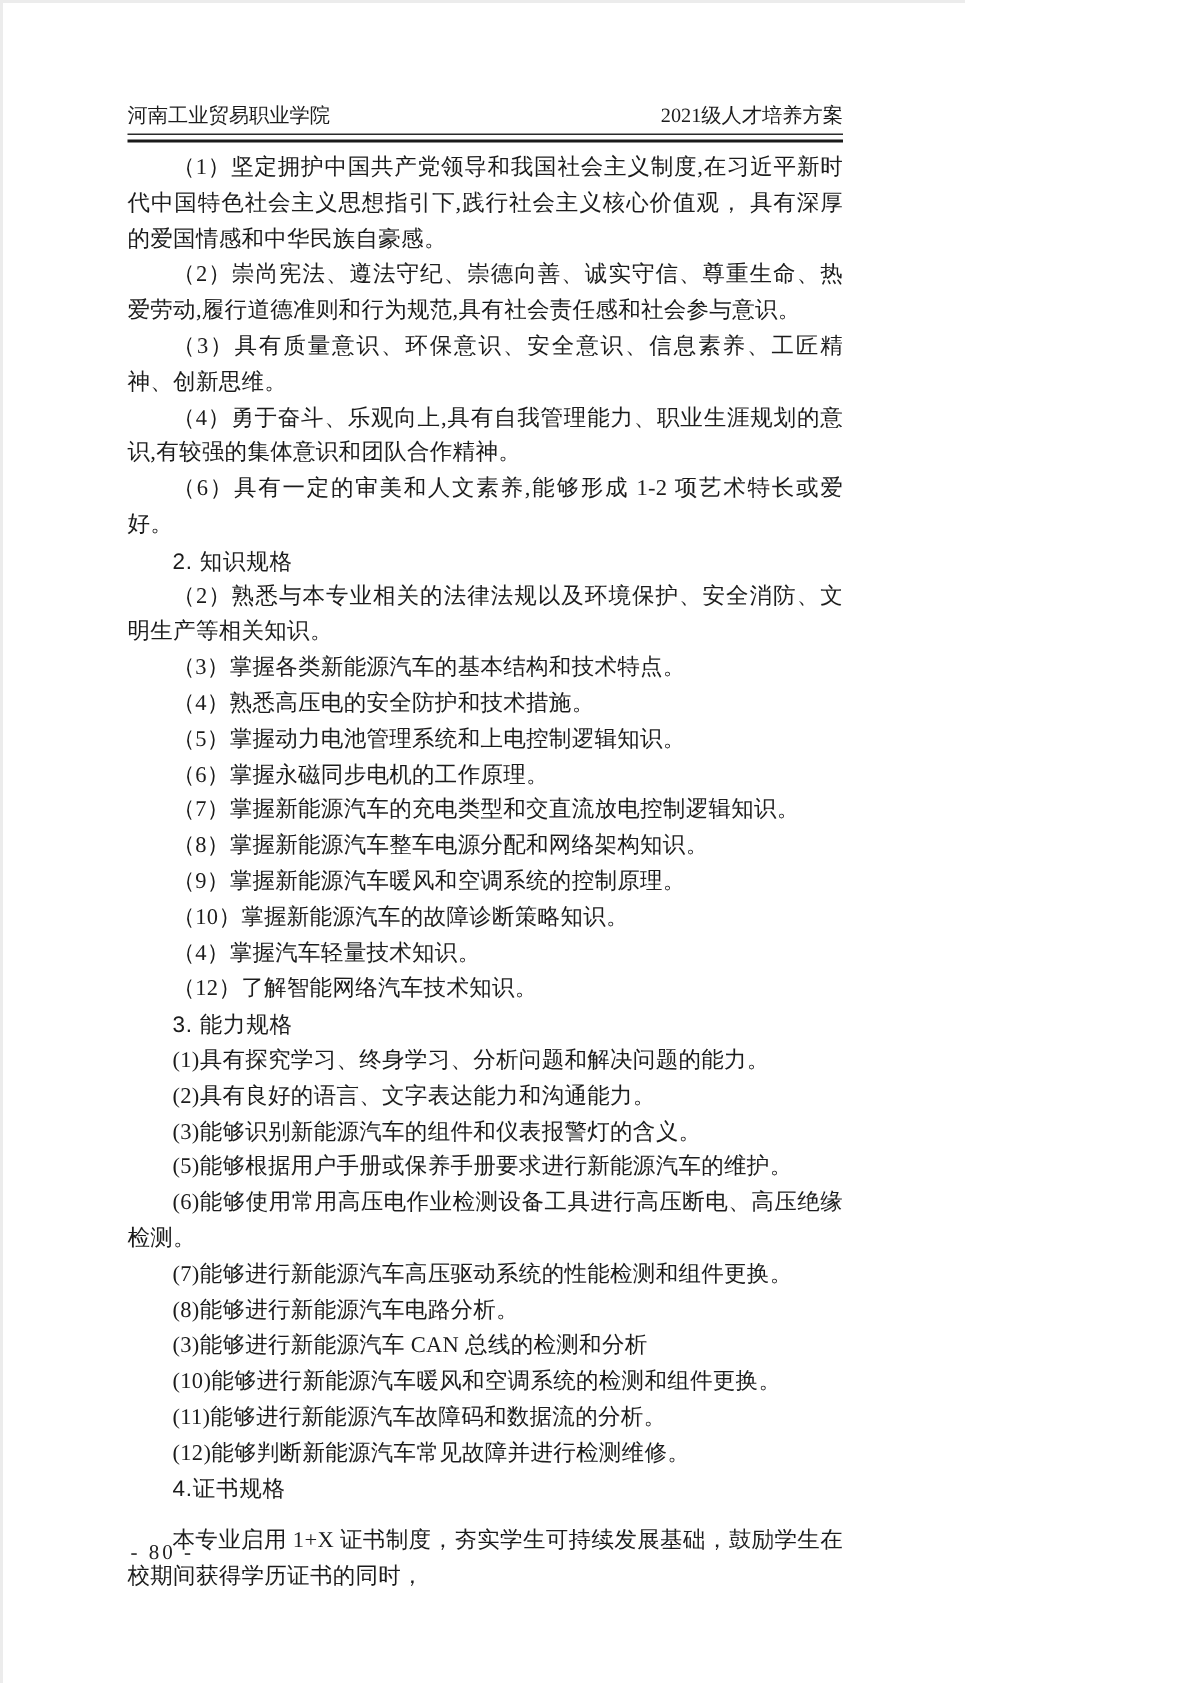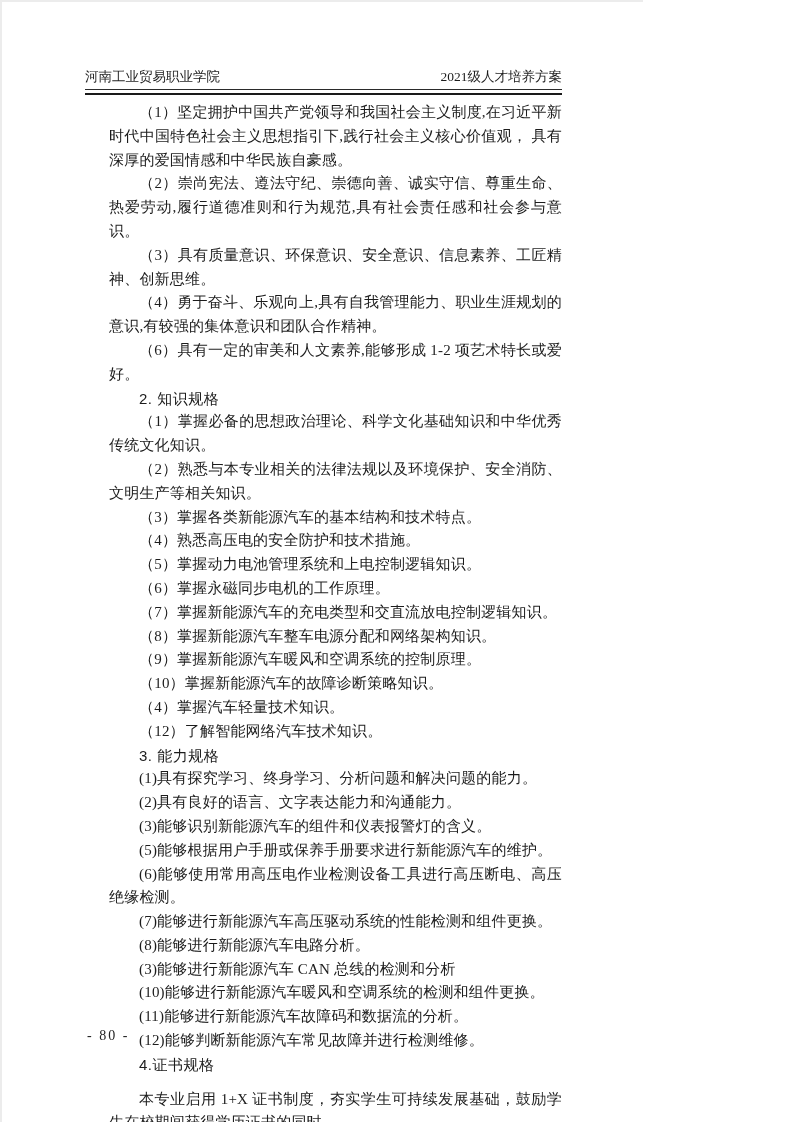--- a/index.html
+++ b/index.html
@@ -44,21 +44,20 @@
     left: 85px;
     right: 81px;
     font-size: 15px;
     line-height: 23.8px;
     letter-spacing: 0.2px;
   }
   .blk {
     text-indent: 2em;
     text-align: justify;
     text-justify: inter-ideograph;
-    margin-left: 24px;
   }
   .blk.heading {
     font-family: "Liberation Sans", "DejaVu Sans", sans-serif;
     font-weight: 400;
     text-align: left;
     letter-spacing: 0.5px;
   }
   .blk.para-gap {
     margin-top: 11px;
   }
@@ -83,21 +82,20 @@
 
   <div class="rule-thick"></div>
 
   <div class="doc-body" id="doc-body">
       <div class="blk">（1）坚定拥护中国共产党领导和我国社会主义制度,在习近平新时代中国特色社会主义思想指引下,践行社会主义核心价值观， 具有深厚的爱国情感和中华民族自豪感。</div>
       <div class="blk">（2）崇尚宪法、遵法守纪、崇德向善、诚实守信、尊重生命、热爱劳动,履行道德准则和行为规范,具有社会责任感和社会参与意识。</div>
       <div class="blk">（3）具有质量意识、环保意识、安全意识、信息素养、工匠精神、创新思维。</div>
       <div class="blk">（4）勇于奋斗、乐观向上,具有自我管理能力、职业生涯规划的意识,有较强的集体意识和团队合作精神。</div>
       <div class="blk">（6）具有一定的审美和人文素养,能够形成 1-2 项艺术特长或爱好。</div>
       <div class="blk heading">2. 知识规格</div>
-      <div class="blk">（1）掌握必备的思想政治理论、科学文化基础知识和中华优秀传统文化知识。</div>
       <div class="blk">（2）熟悉与本专业相关的法律法规以及环境保护、安全消防、文明生产等相关知识。</div>
       <div class="blk">（3）掌握各类新能源汽车的基本结构和技术特点。</div>
       <div class="blk">（4）熟悉高压电的安全防护和技术措施。</div>
       <div class="blk">（5）掌握动力电池管理系统和上电控制逻辑知识。</div>
       <div class="blk">（6）掌握永磁同步电机的工作原理。</div>
       <div class="blk">（7）掌握新能源汽车的充电类型和交直流放电控制逻辑知识。</div>
       <div class="blk">（8）掌握新能源汽车整车电源分配和网络架构知识。</div>
       <div class="blk">（9）掌握新能源汽车暖风和空调系统的控制原理。</div>
       <div class="blk">（10）掌握新能源汽车的故障诊断策略知识。</div>
       <div class="blk">（4）掌握汽车轻量技术知识。</div>

